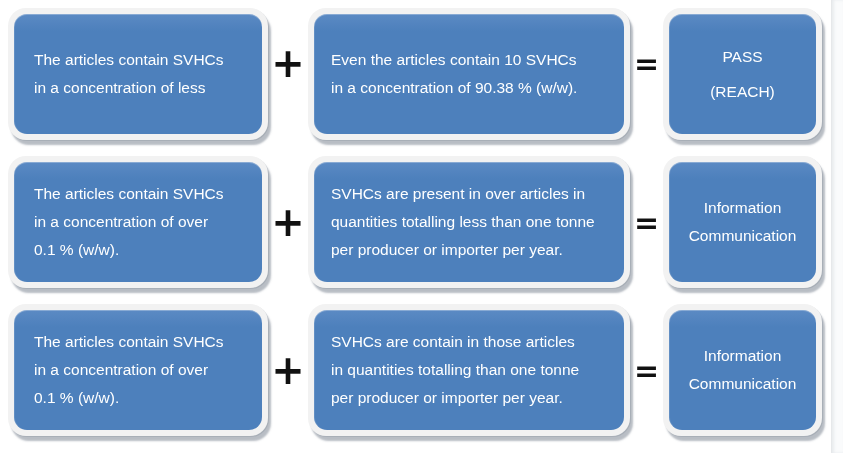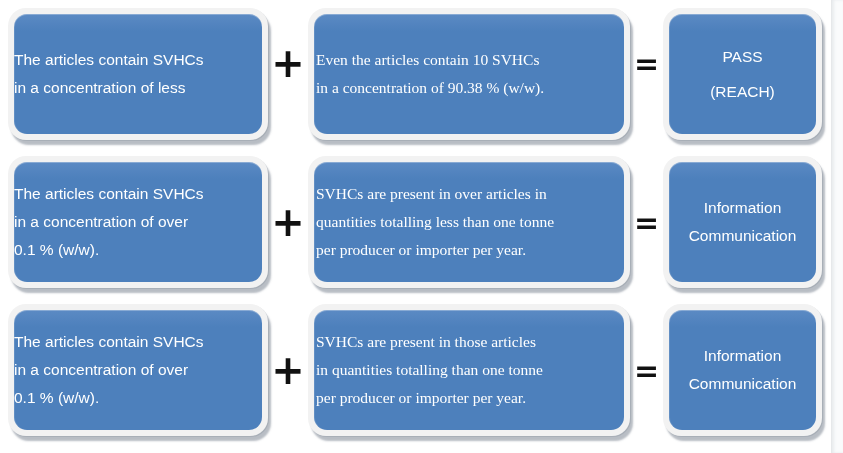--- a/index.html
+++ b/index.html
@@ -40,22 +40,22 @@
     background:linear-gradient(180deg, var(--box-fill-top) 0%, var(--box-fill) 14%, var(--box-fill) 100%);
     border-radius:13px;
     display:flex;
     flex-direction:column;
     justify-content:center;
     box-shadow:inset 0 1px 0 rgba(255,255,255,0.28), inset 1px 0 0 rgba(255,255,255,0.12);
     color:var(--text);
     font-size:15.5px;
     line-height:28px;
   }
-  .cell-left .inner{padding-right:6px;}
-  .cell-mid  .inner{padding-left:2px;padding-right:4px;font-family:Liberation Serif, serif;}
+  .cell-left .inner{padding-left:20px;padding-right:6px;}
+  .cell-mid  .inner{padding-left:17px;padding-right:4px;}
   .cell-result .inner{align-items:center;text-align:center;padding:0 4px;}
   .cell-result.spread .inner{line-height:35px;}
   .line{display:block;white-space:nowrap;}
   .op{
     display:flex;align-items:center;justify-content:center;
     color:var(--operator);
     font-family:"DejaVu Sans", sans-serif;
     font-weight:700;
     user-select:none;
   }
@@ -123,21 +123,21 @@
   <div class="frame cell-left">
     <div class="inner">
       <span class="line">The articles contain SVHCs</span>
       <span class="line">in a concentration of over</span>
       <span class="line">0.1 % (w/w).</span>
     </div>
   </div>
   <div class="op plus">+</div>
   <div class="frame cell-mid">
     <div class="inner">
-      <span class="line">SVHCs are present in those articles</span>
+      <span class="line">SVHCs are contain in those articles</span>
       <span class="line">in quantities totalling than one tonne</span>
       <span class="line">per producer or importer per year.</span>
     </div>
   </div>
   <div class="op equals">=</div>
   <div class="frame cell-result">
     <div class="inner">
       <span class="line">Information</span>
       <span class="line">Communication</span>
     </div>

